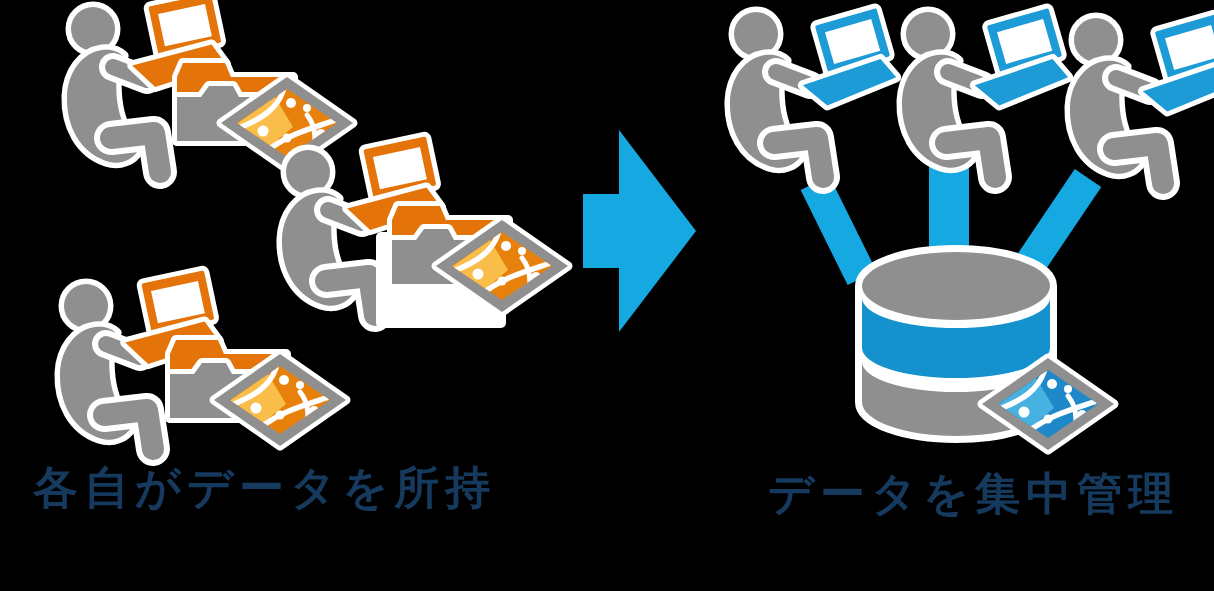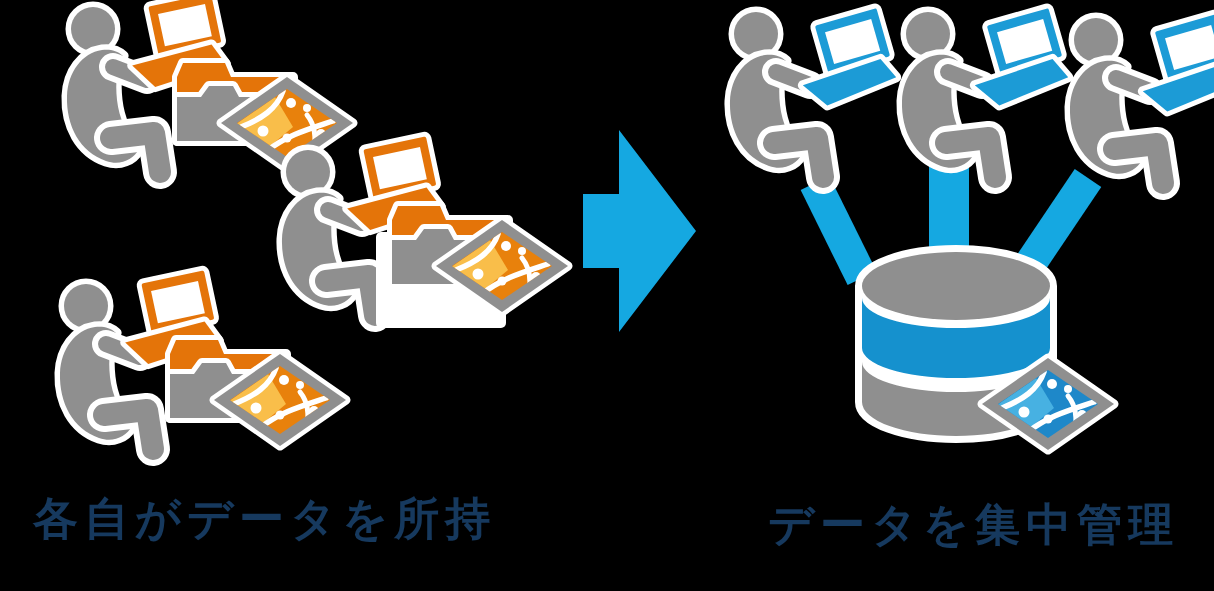--- a/index.html
+++ b/index.html
@@ -27,21 +27,21 @@
   .mdot{fill:#fff;}
   
   .conn{stroke:var(--c-blue_bright);}
   .arrow{fill:var(--c-blue_bright);}
   .dbback{fill:#fff;stroke:#fff;stroke-width:14;stroke-linejoin:round;}
   .dbgray{fill:var(--c-gray);}
   .dbband{fill:var(--c-blue_db_band);}
   .sheet{fill:#fff;}
   .caption{
     position:absolute;color:var(--c-caption_text);
-    font-size:45px;font-weight:bold;letter-spacing:6px;white-space:nowrap;margin-top:31px;
+    font-size:45px;font-weight:bold;letter-spacing:6px;white-space:nowrap;
   }
   #cap-left{left:33px;top:458px;}
   #cap-right{left:768px;top:464px;text-align:center;}
 </style>
 </head>
 <body>
 
 <svg width="1214" height="591" viewBox="0 0 1214 591">
   <defs>
     <g id="def-person">

